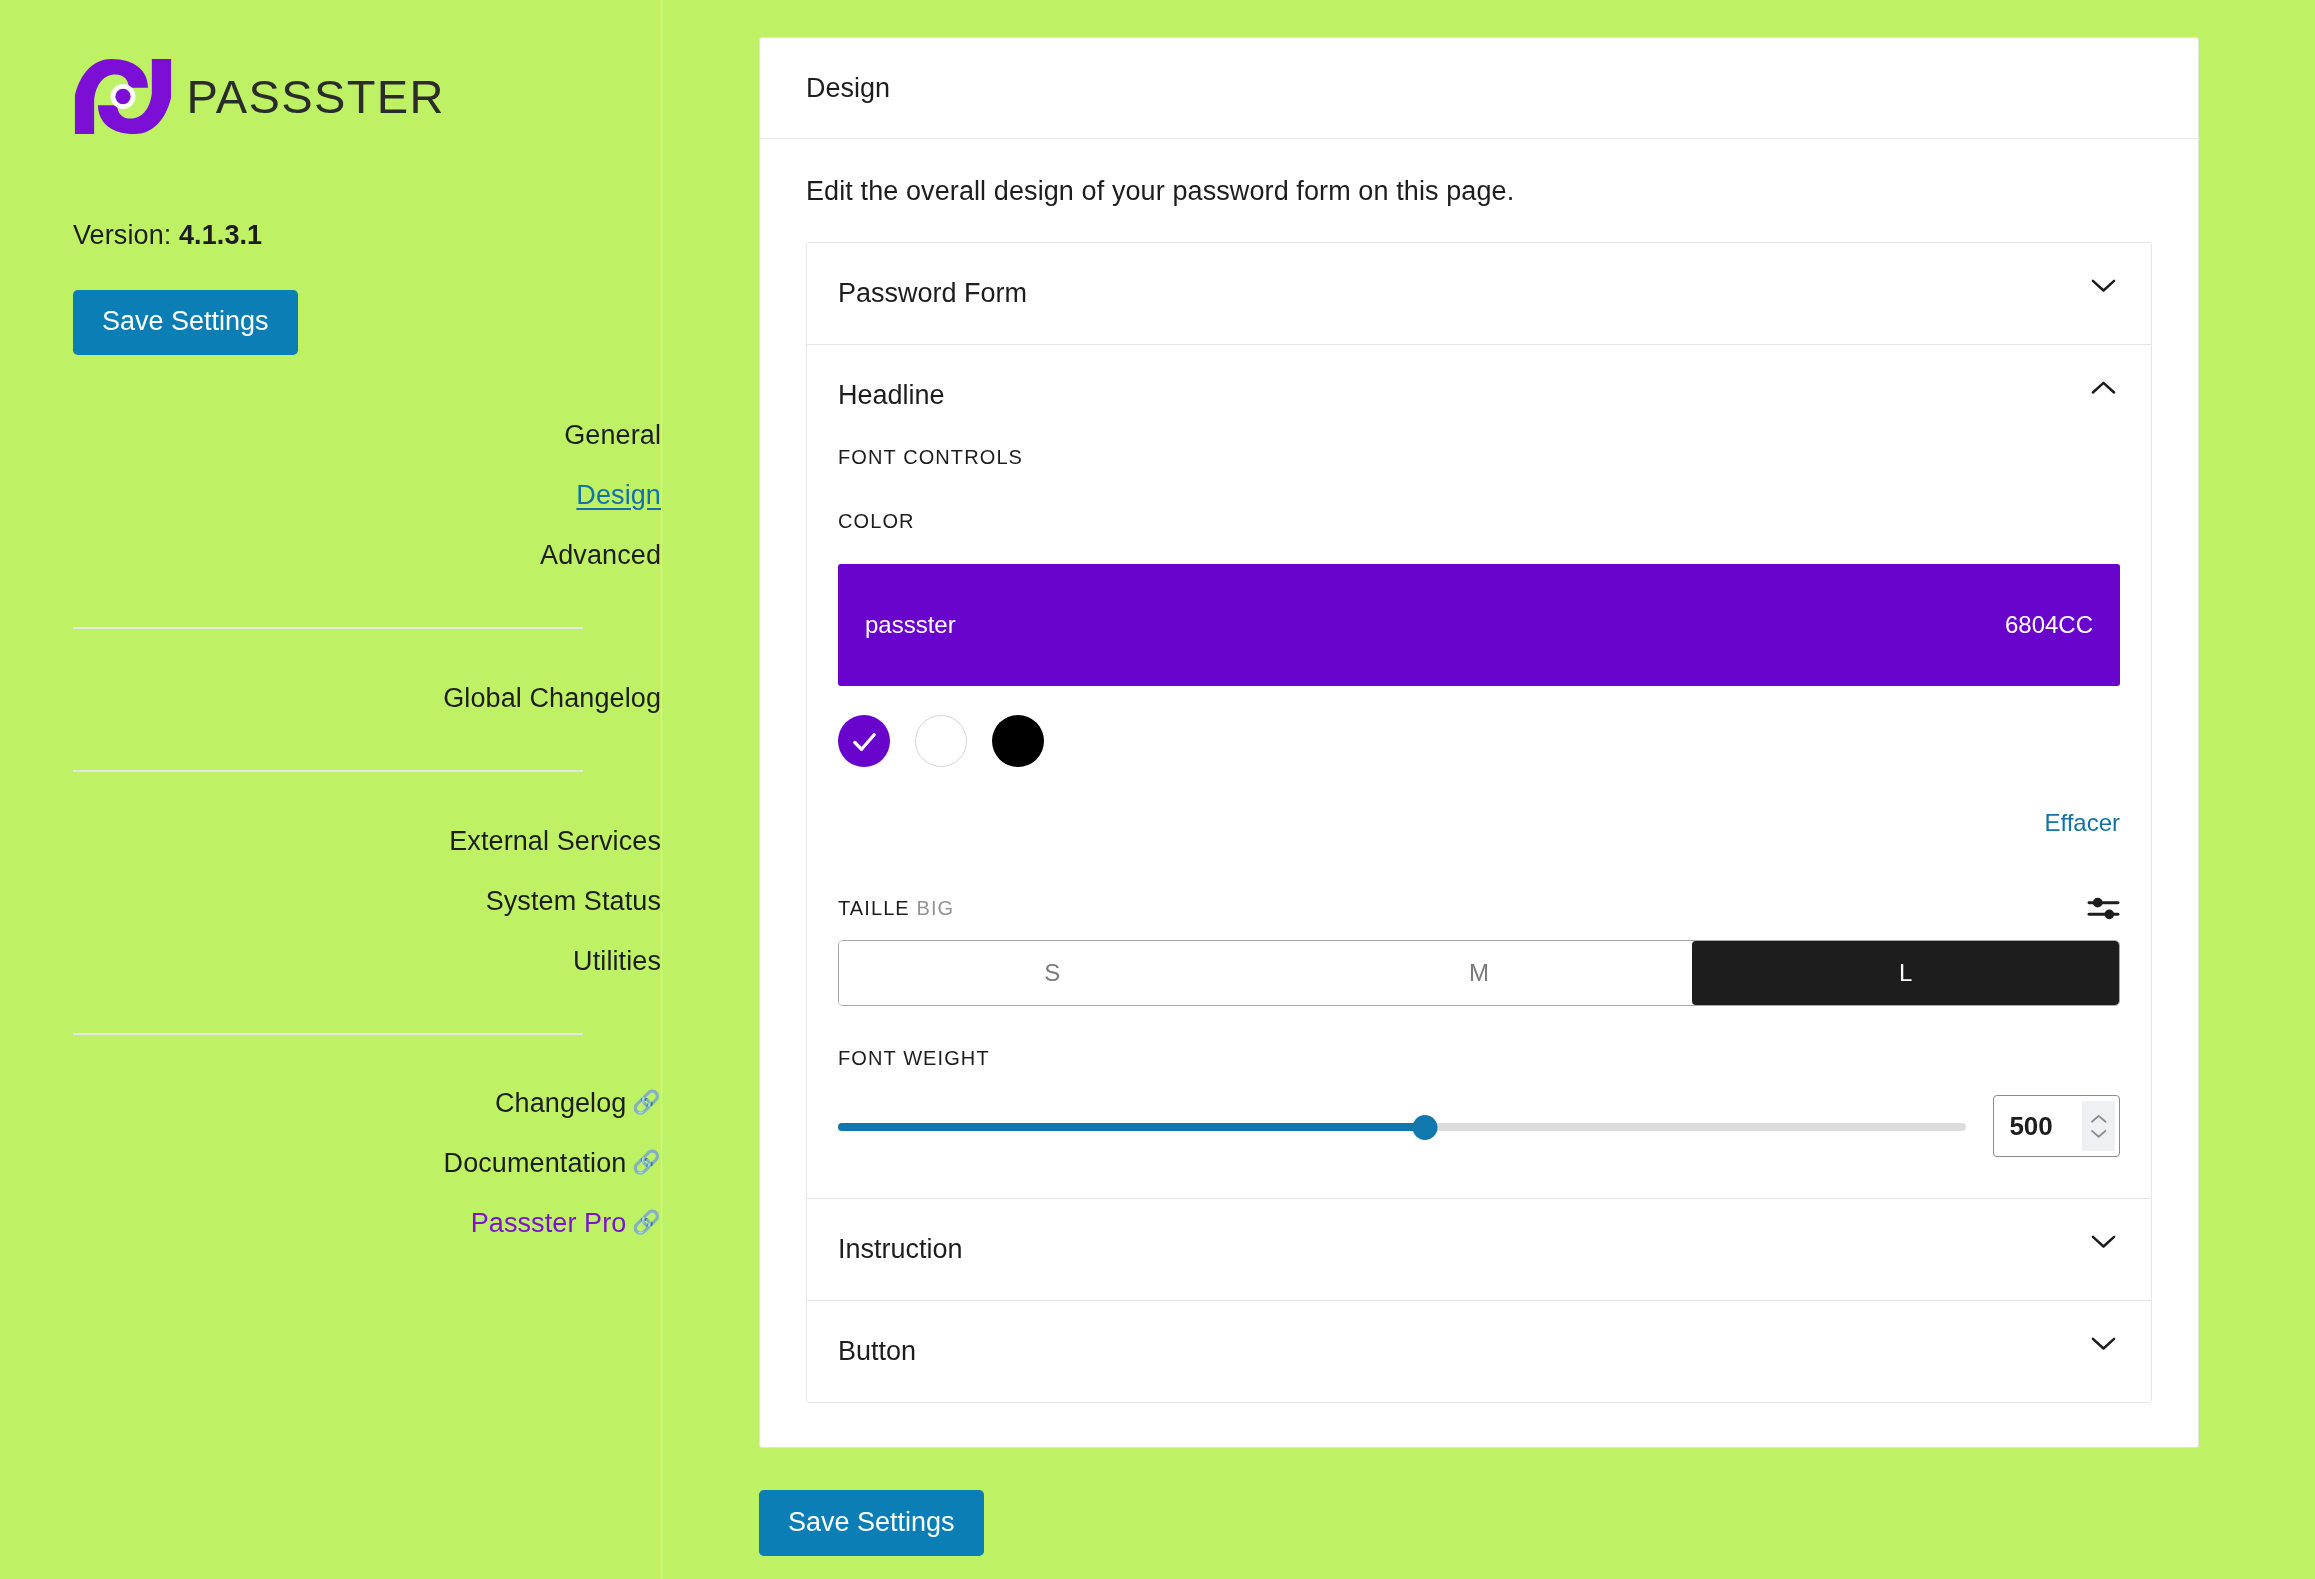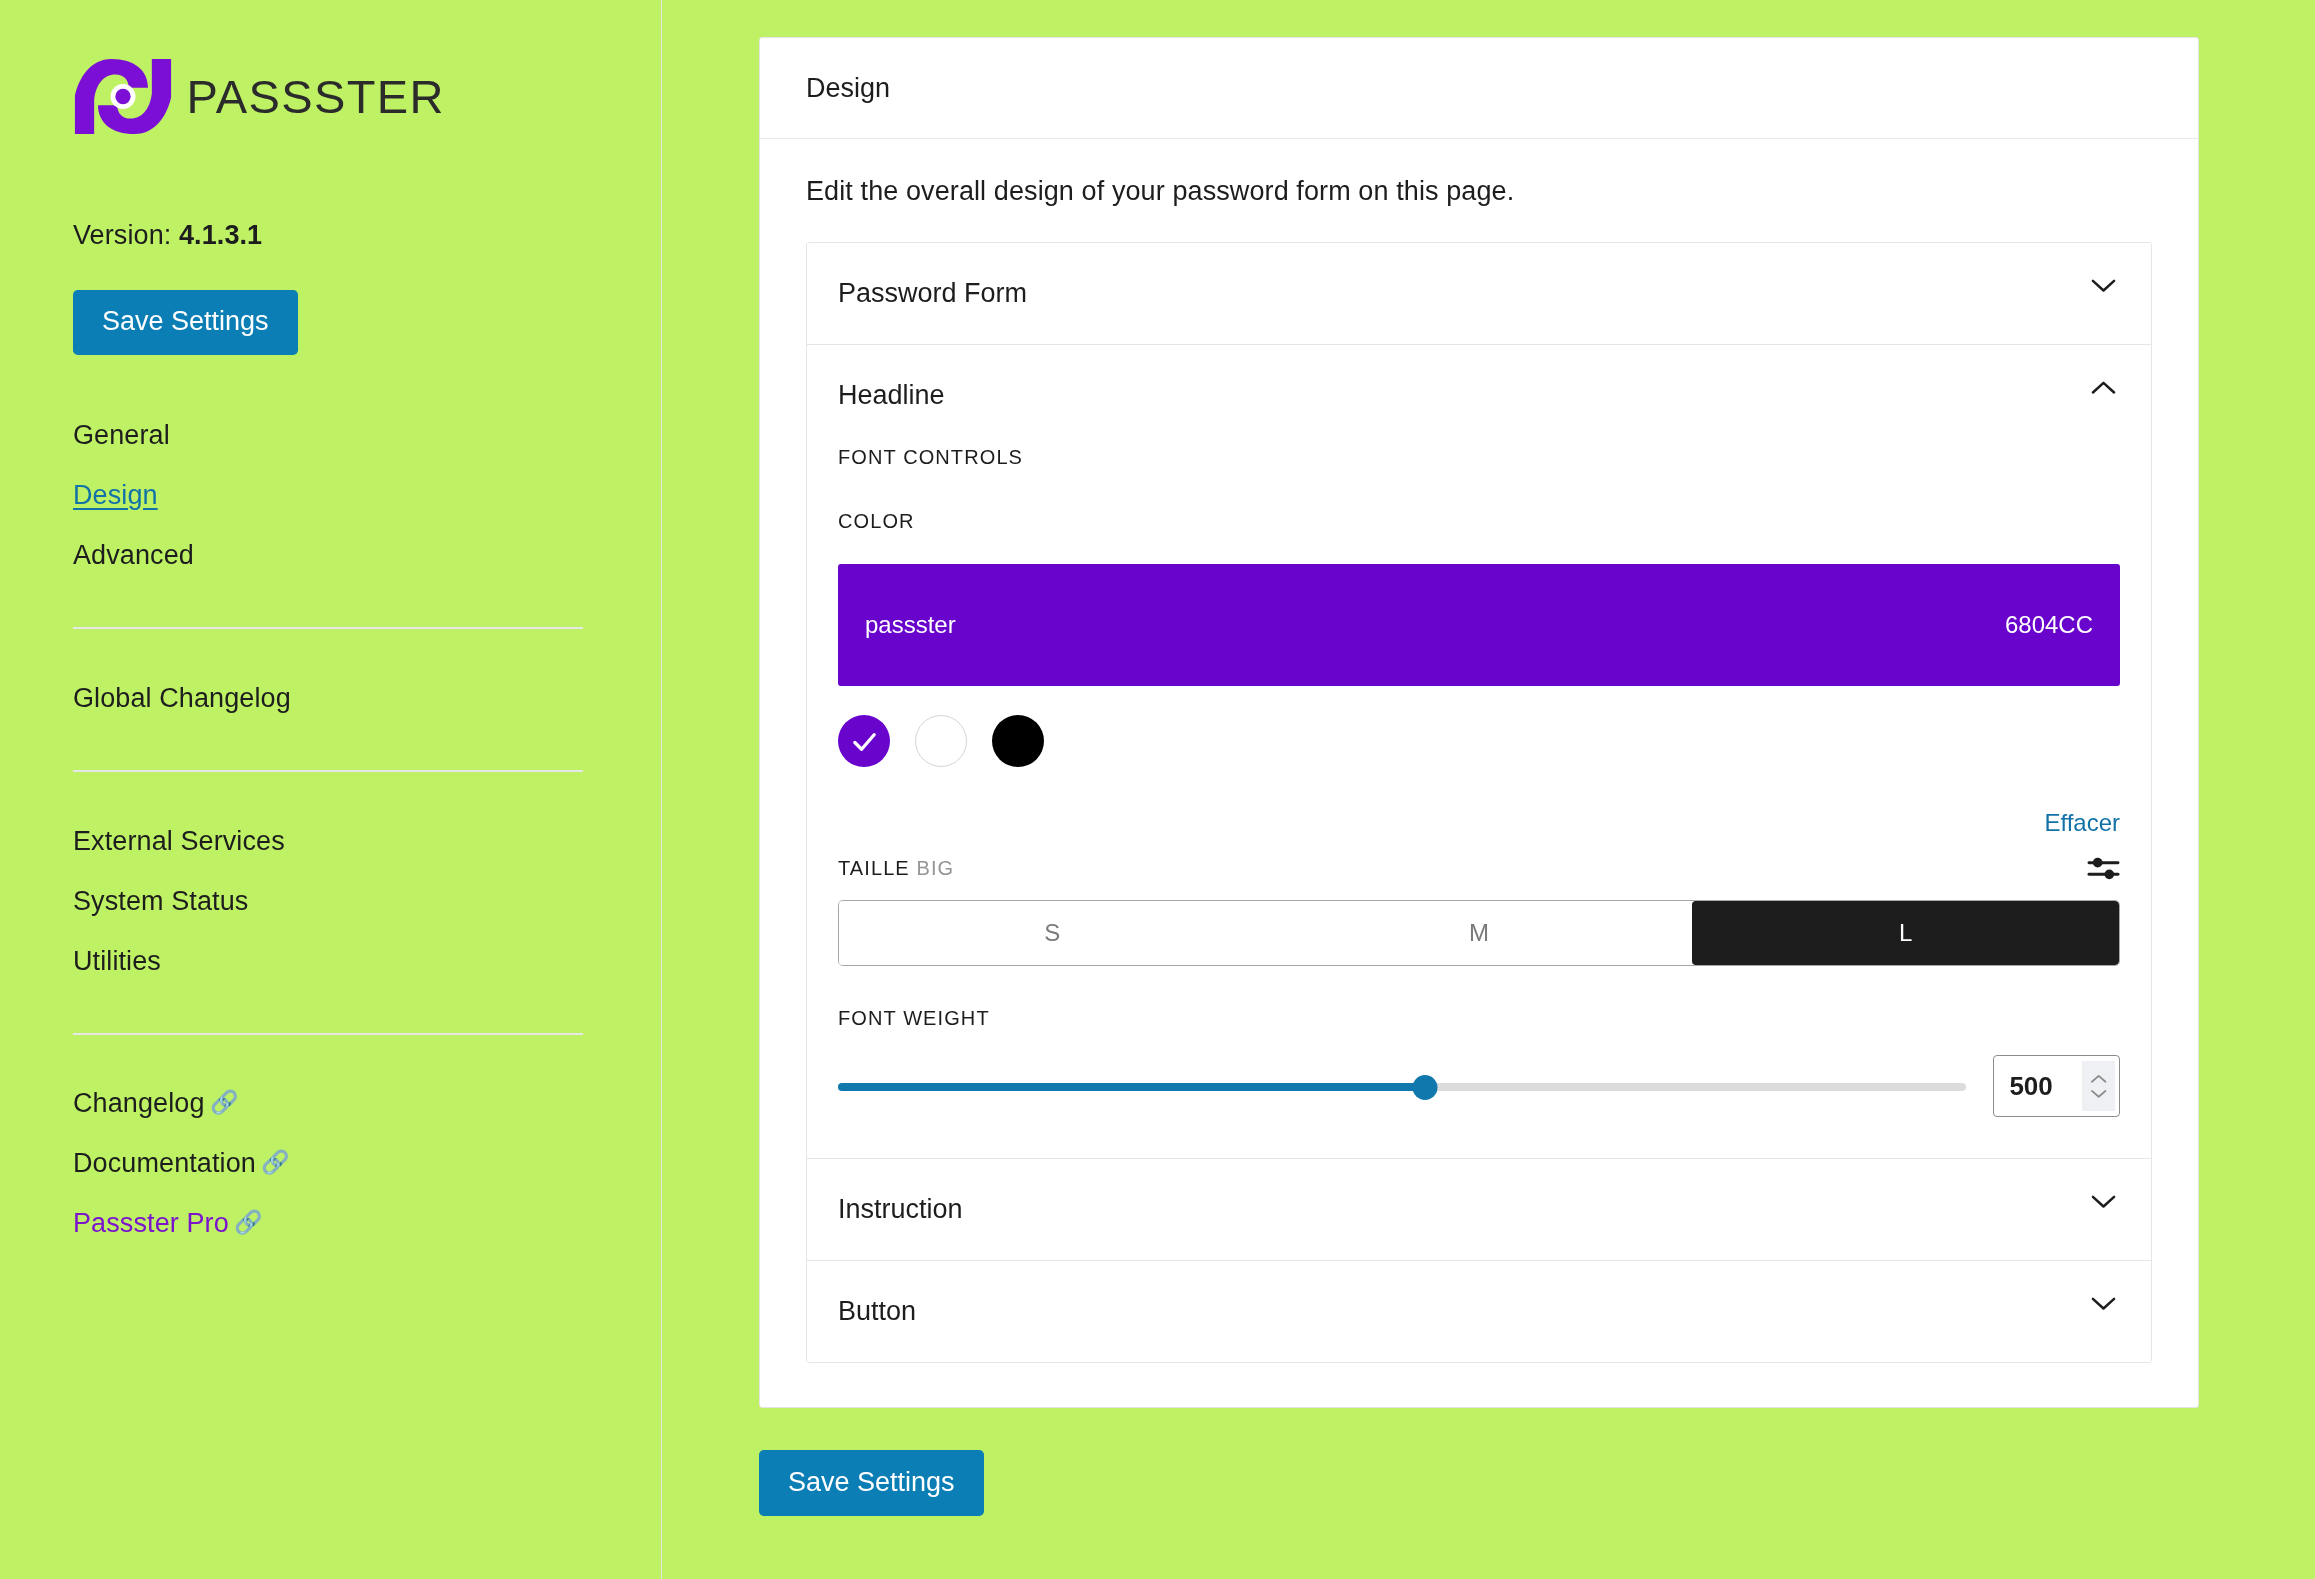--- a/index.html
+++ b/index.html
@@ -64,20 +64,21 @@
 
   .nav { margin-top: 50px; }
   .nav-item {
     display: block;
     font-size: 27px;
     color: #1d1d1d;
     text-decoration: none;
     padding: 14.5px 0;
     letter-spacing: 0.1px;
     cursor: pointer;
+    text-align: right;
   }
   .nav-item.active {
     color: #1272a8;
     text-decoration: underline;
     text-underline-offset: 3.9px;
   }
   .nav-item.pro { color: #7b14cc; }
   .nav-sep {
     width: 510px;
     height: 1.9px;
@@ -178,21 +179,21 @@
     color: #1272a8;
     font-size: 24px;
     text-decoration: none;
     cursor: pointer;
   }
 
   .size-head {
     display: flex;
     align-items: center;
     justify-content: space-between;
-    margin-top: 17px;
+    margin-top: 57px;
     margin-bottom: 17.4px;
   }
   .size-head .lbl { font-size: 20px; letter-spacing: 1.1px; color: #1d1d1d; }
   .size-head .lbl .dim { color: #949494; }
   .sliders-icon { width: 33px; height: 29px; cursor: pointer; }
   .sliders-icon svg { display: block; }
 
   .seg {
     display: flex;
     border: 1.9px solid #a7a7a7;

